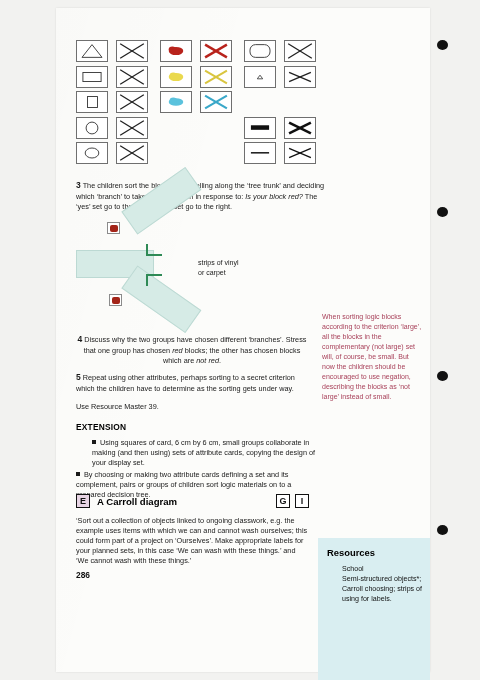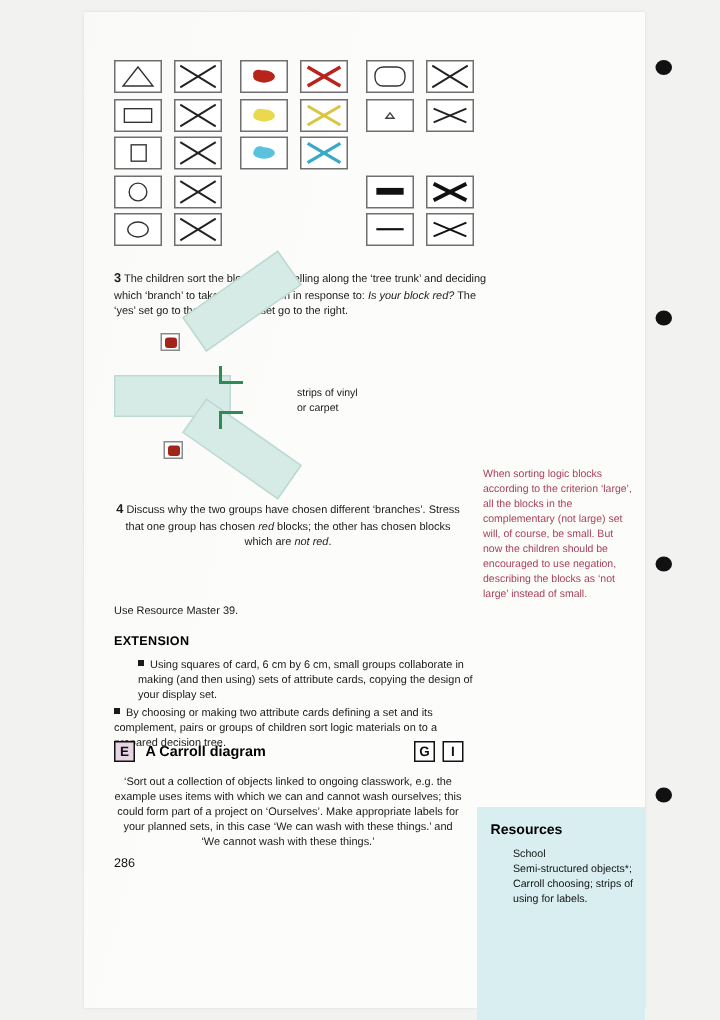--- a/index.html
+++ b/index.html
@@ -198,21 +198,21 @@
     width: 96px;
     font-size: 7.1px;
     line-height: 1.42;
     color: #111;
   }
 
   .pagenum {
     position: absolute;
     left: 20px; top: 562px;
     font-size: 8.4px;
-    font-weight: normal;
+    font-weight: bold;
     color: #111;
   }
 </style>
 </head>
 <body>
 
 <div id="page">
 
   <div class="paper">
     <div class="paper-inner">
@@ -429,20 +429,24 @@
           <div>strips of vinyl</div>
           <div>or carpet</div>
         </div>
       </div>
 
       <p class="body" style="left:20px; top:326px; width:232px;text-align:center;">
         <span class="num">4</span>
         <span>Discuss why the two groups have chosen different ‘branches’. Stress that one group has chosen </span><span class="it">red</span><span> blocks; the other has chosen blocks which are </span><span class="it">not red</span><span>.</span>
       </p>
 
+      <p class="body" style="left:20px; top:364px; width:232px;">
+        <span class="num">5</span>
+        <span>Repeat using other attributes, perhaps sorting to a secret criterion which the children have to determine as the sorting gets under way.</span>
+      </p>
 
       <p class="body" style="left:20px; top:394px; width:232px;">Use Resource Master 39.</p>
 
       <h2 class="ext" style="left:20px; top:414px;">EXTENSION</h2>
 
       <p class="body" style="left:36px; top:430px; width:232px;">
         <span class="bullet-sq"></span><span>Using squares of card, 6 cm by 6 cm, small groups collaborate in making (and then using) sets of attribute cards, copying the design of your display set.</span>
       </p>
 
       <p class="body" style="left:20px; top:462px; width:232px;">
@@ -452,21 +456,21 @@
       <div class="sec-head" style="left:20px; top:486px;">
         <div class="badge-letter">E</div>
         <div class="sec-title">A Carroll diagram</div>
       </div>
 
       <div class="badges-right" style="left:220px; top:486px;">
         <div class="badge-sq">G</div>
         <div class="badge-sq">I</div>
       </div>
 
-      <p class="body" style="left:20px; top:508px; width:232px;text-align:center;">‘Sort out a collection of objects linked to ongoing classwork, e.g. the example uses items with which we can and cannot wash ourselves; this could form part of a project on ‘Ourselves’. Make appropriate labels for your planned sets, in this case ‘We can wash with these things.’ and ‘We cannot wash with these things.’</p>
+      <p class="body" style="left:20px; top:508px; width:232px;">‘Sort out a collection of objects linked to ongoing classwork, e.g. the example uses items with which we can and cannot wash ourselves; this could form part of a project on ‘Ourselves’. Make appropriate labels for your planned sets, in this case ‘We can wash with these things.’ and ‘We cannot wash with these things.’</p>
 
       <div class="marginnote" style="left:266px; top:304px; width:100px;">When sorting logic blocks according to the criterion ‘large’, all the blocks in the complementary (not large) set will, of course, be small. But now the children should be encouraged to use negation, describing the blocks as ‘not large’ instead of small.</div>
 
       <div class="resources">
         <div class="res-title">Resources</div>
         <div class="res-body">
           <div>School</div>
           <div>Semi-structured objects*;</div>
           <div>Carroll choosing; strips of</div>
           <div>using for labels.</div>

